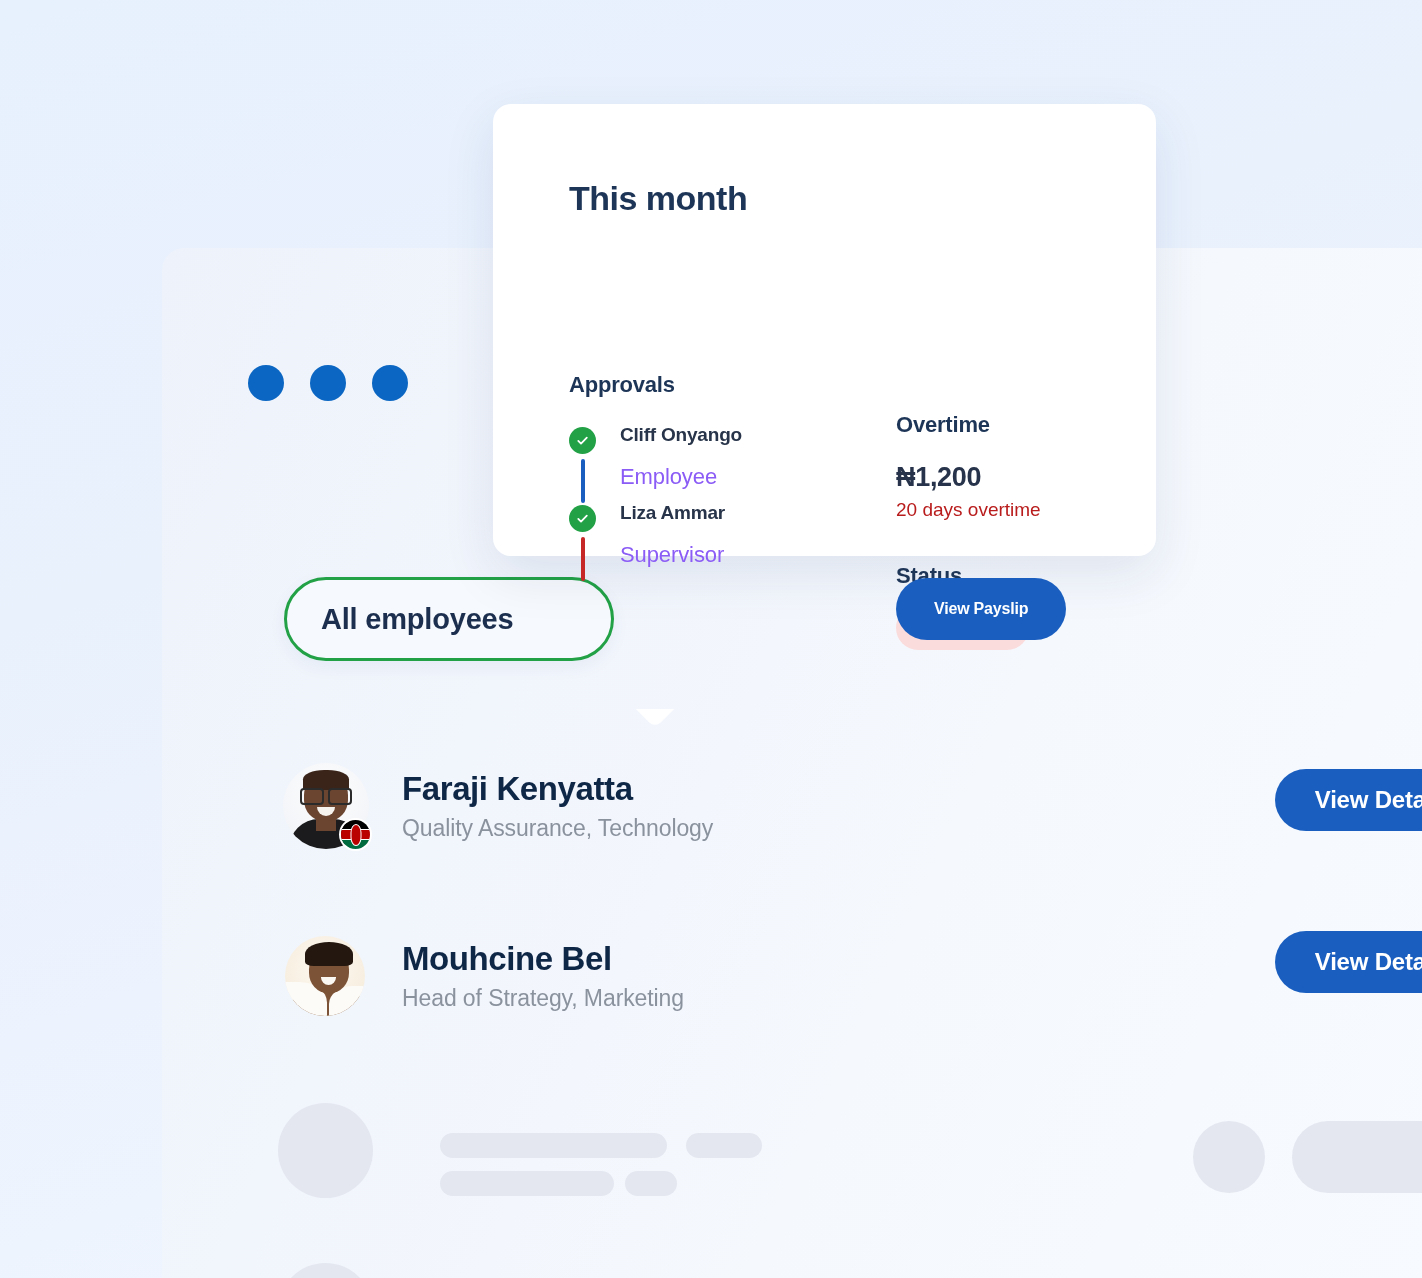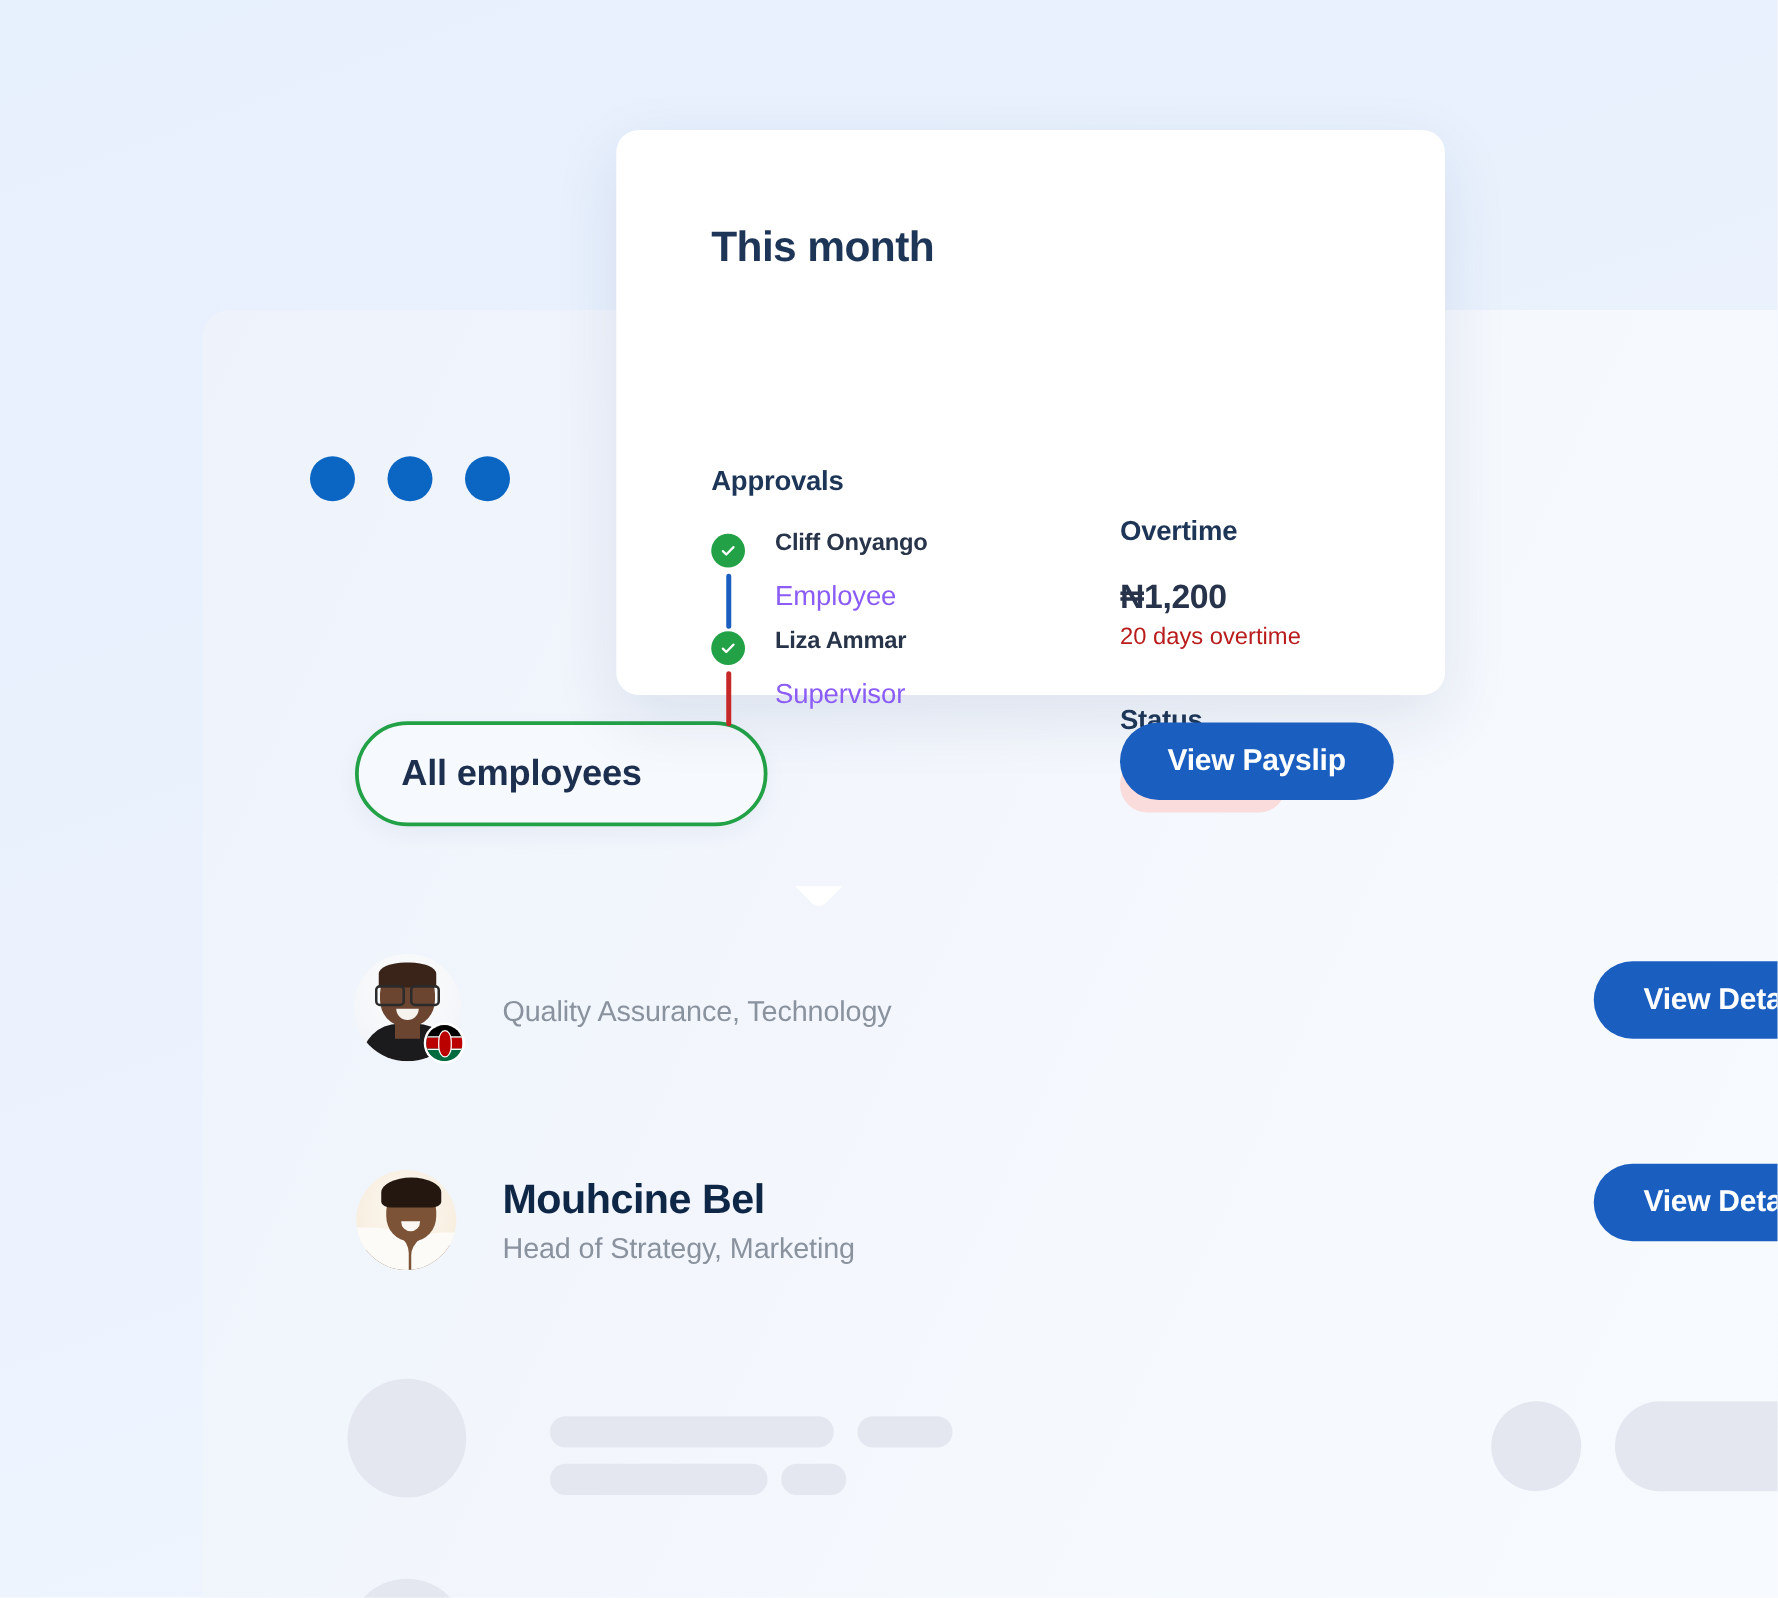--- a/index.html
+++ b/index.html
@@ -190,21 +190,21 @@
     padding:10px 23px; border-radius:22px;
     background:#fadcdc; color:#cf3030;
     font-size:21px; font-weight:700; letter-spacing:-.1px;
   }
   #view-payslip-btn {
     position:absolute; left:403px; top:474px;
     height:62px; padding:0 38px;
     border:none; border-radius:34px;
     background:#1a5fc0; color:#fff;
     font-family:"Liberation Sans", sans-serif;
-    font-size:24px; font-weight:700; letter-spacing:-.2px;
+    font-size:16px; font-weight:700; letter-spacing:-.2px;
     cursor:pointer; white-space:nowrap;
   }
 </style>
 </head>
 <body>
 
 <div id="app-panel">
 
   <div id="dots-row">
     <span class="dot"></span>
@@ -229,20 +229,21 @@
       <div class="flag-badge">
         <span class="k-black"></span>
           <span class="k-red"></span>
           <span class="k-green"></span>
         <span class="k-w1"></span>
           <span class="k-w2"></span>
           <span class="k-shield"></span>
       </div>
     </div>
     <div class="emp-text">
+      <div class="emp-name">Faraji Kenyatta</div>
       <div class="emp-meta">Quality Assurance, Technology</div>
     </div>
   </div>
   <button class="view-details-btn" id="view-details-btn-0">View Details</button>
 
   <div class="emp-row" id="emp-row-1">
     <div class="emp-avatar-wrap" style="left:123px;width:80px;height:80px;">
       <div class="emp-avatar av-b" style="width:80px;height:80px;">
         <span class="shoulders"></span>
         <span class="top"></span>

